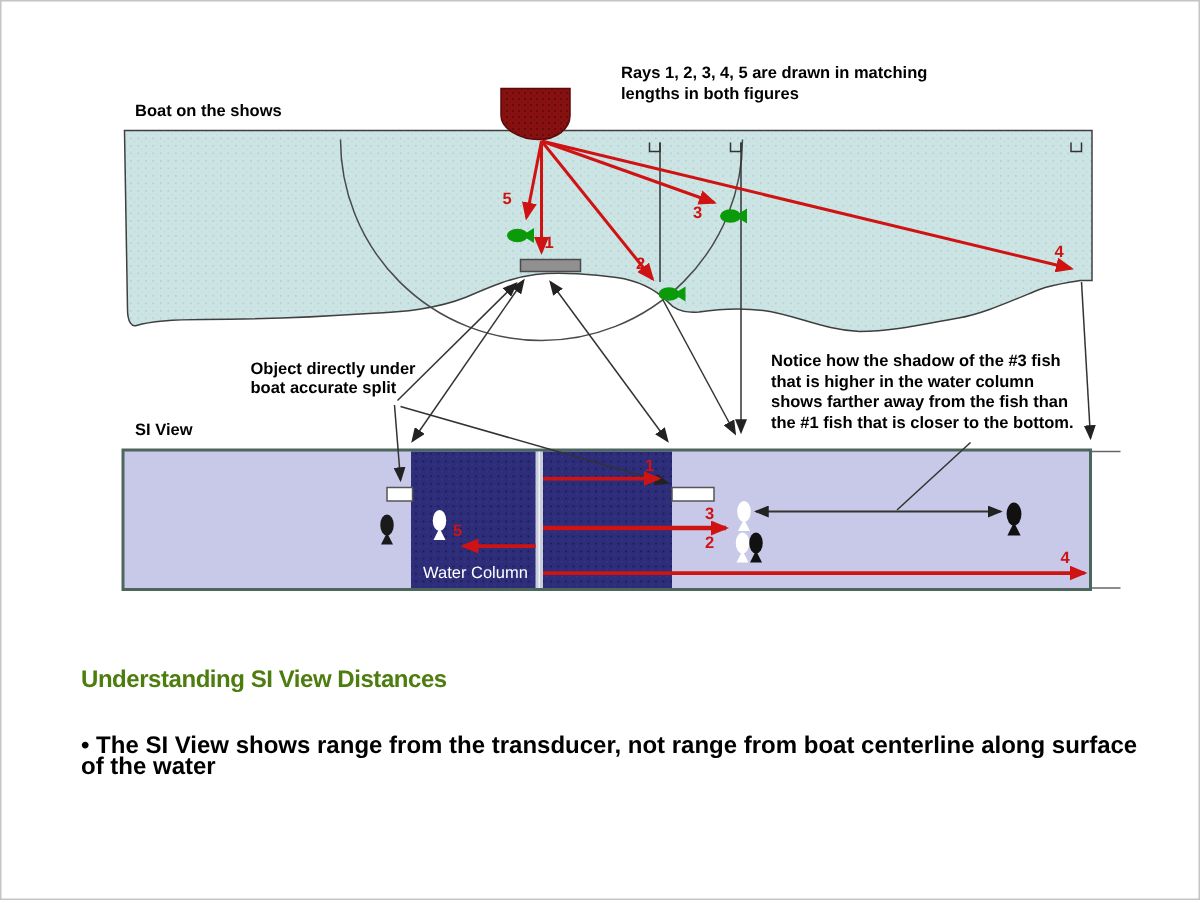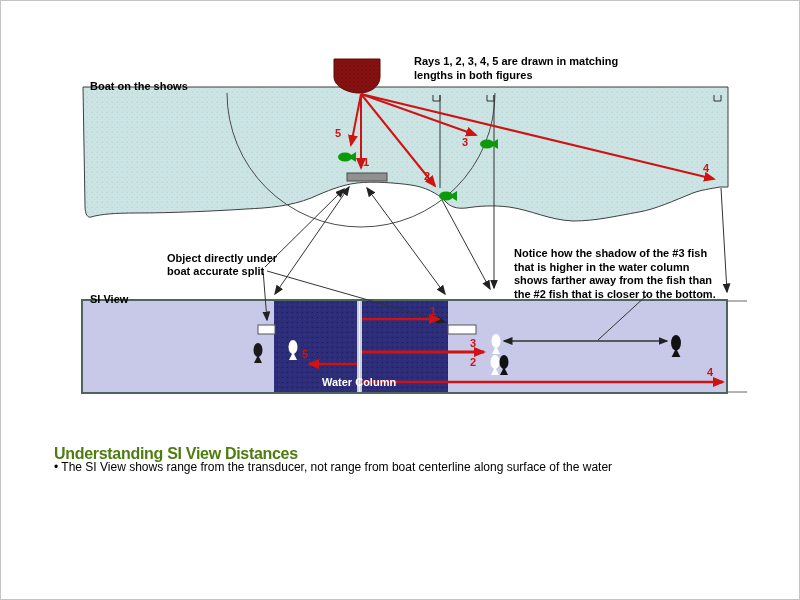--- a/index.html
+++ b/index.html
@@ -1,28 +1,28 @@
 <!DOCTYPE html>
 <html><head>
 <meta charset="utf-8">
 <style>
   html,body{margin:0;padding:0;background:#fff;}
   .stage{position:relative;width:800px;height:600px;background:#ffffff;
          border:1px solid #c4c4c4;box-sizing:border-box;overflow:hidden;
          font-family:"Liberation Sans",sans-serif;}
   svg.draw{position:absolute;left:0;top:0;width:800px;height:600px;}
   .lbl{position:absolute;font-weight:bold;color:#000;font-size:11px;
-       line-height:13px;white-space:pre-line;margin-top:12px;}
+       line-height:13px;white-space:pre-line;}
   .note4{line-height:13.5px;}
   .ray-lbl{position:absolute;color:#cf1313;font-weight:bold;font-size:11px;line-height:11px;}
-  .wc-lbl{position:absolute;color:#ffffff;font-weight:bold;font-size:11px;line-height:11px;margin-left:40px;}
+  .wc-lbl{position:absolute;color:#ffffff;font-weight:normal;font-size:11px;line-height:11px;}
   .heading{position:absolute;left:53px;top:444px;font-weight:bold;font-size:16px;
            letter-spacing:-0.3px;color:#4d7c0f;}
-  .bullets{position:absolute;left:53px;top:459px;width:718px;font-weight:normal;
-           font-size:12px;line-height:14px;color:#000;}
+  .bullets{position:absolute;left:53px;top:490px;width:718px;font-weight:bold;
+           font-size:16px;line-height:14px;color:#000;}
 </style>
 </head>
 <body>
 
 <div class="stage">
 
   <svg class="draw" viewBox="0 0 800 600">
     <defs>
       <pattern id="dotsWater" width="5" height="5" patternUnits="userSpaceOnUse">
         <rect width="5" height="5" fill="#cde4e4"></rect>
@@ -130,21 +130,21 @@
 
   <div class="lbl" style="left:413px;top:41px;line-height:14px;">Rays 1, 2, 3, 4, 5 are drawn in matching
 lengths in both figures</div>
 
   <div class="lbl" style="left:166px;top:239px;">Object directly under
 boat accurate split</div>
 
   <div class="lbl note4" style="left:513px;top:234px;width:230px;">Notice how the shadow of the #3 fish
 that is higher in the water column
 shows farther away from the fish than
-the #2 fish that is closer to the bottom.</div>
+the #1 fish that is closer to the bottom.</div>
 
   <div class="lbl" style="left:89px;top:280px;">SI View</div>
 
   <div class="wc-lbl" style="left:281px;top:376px;">Water Column</div>
 
   <div class="ray-lbl" style="left:334px;top:127px;">5</div>
   <div class="ray-lbl" style="left:362px;top:156px;">1</div>
   <div class="ray-lbl" style="left:423px;top:170px;">2</div>
   <div class="ray-lbl" style="left:461px;top:136px;">3</div>
   <div class="ray-lbl" style="left:702px;top:162px;">4</div>

